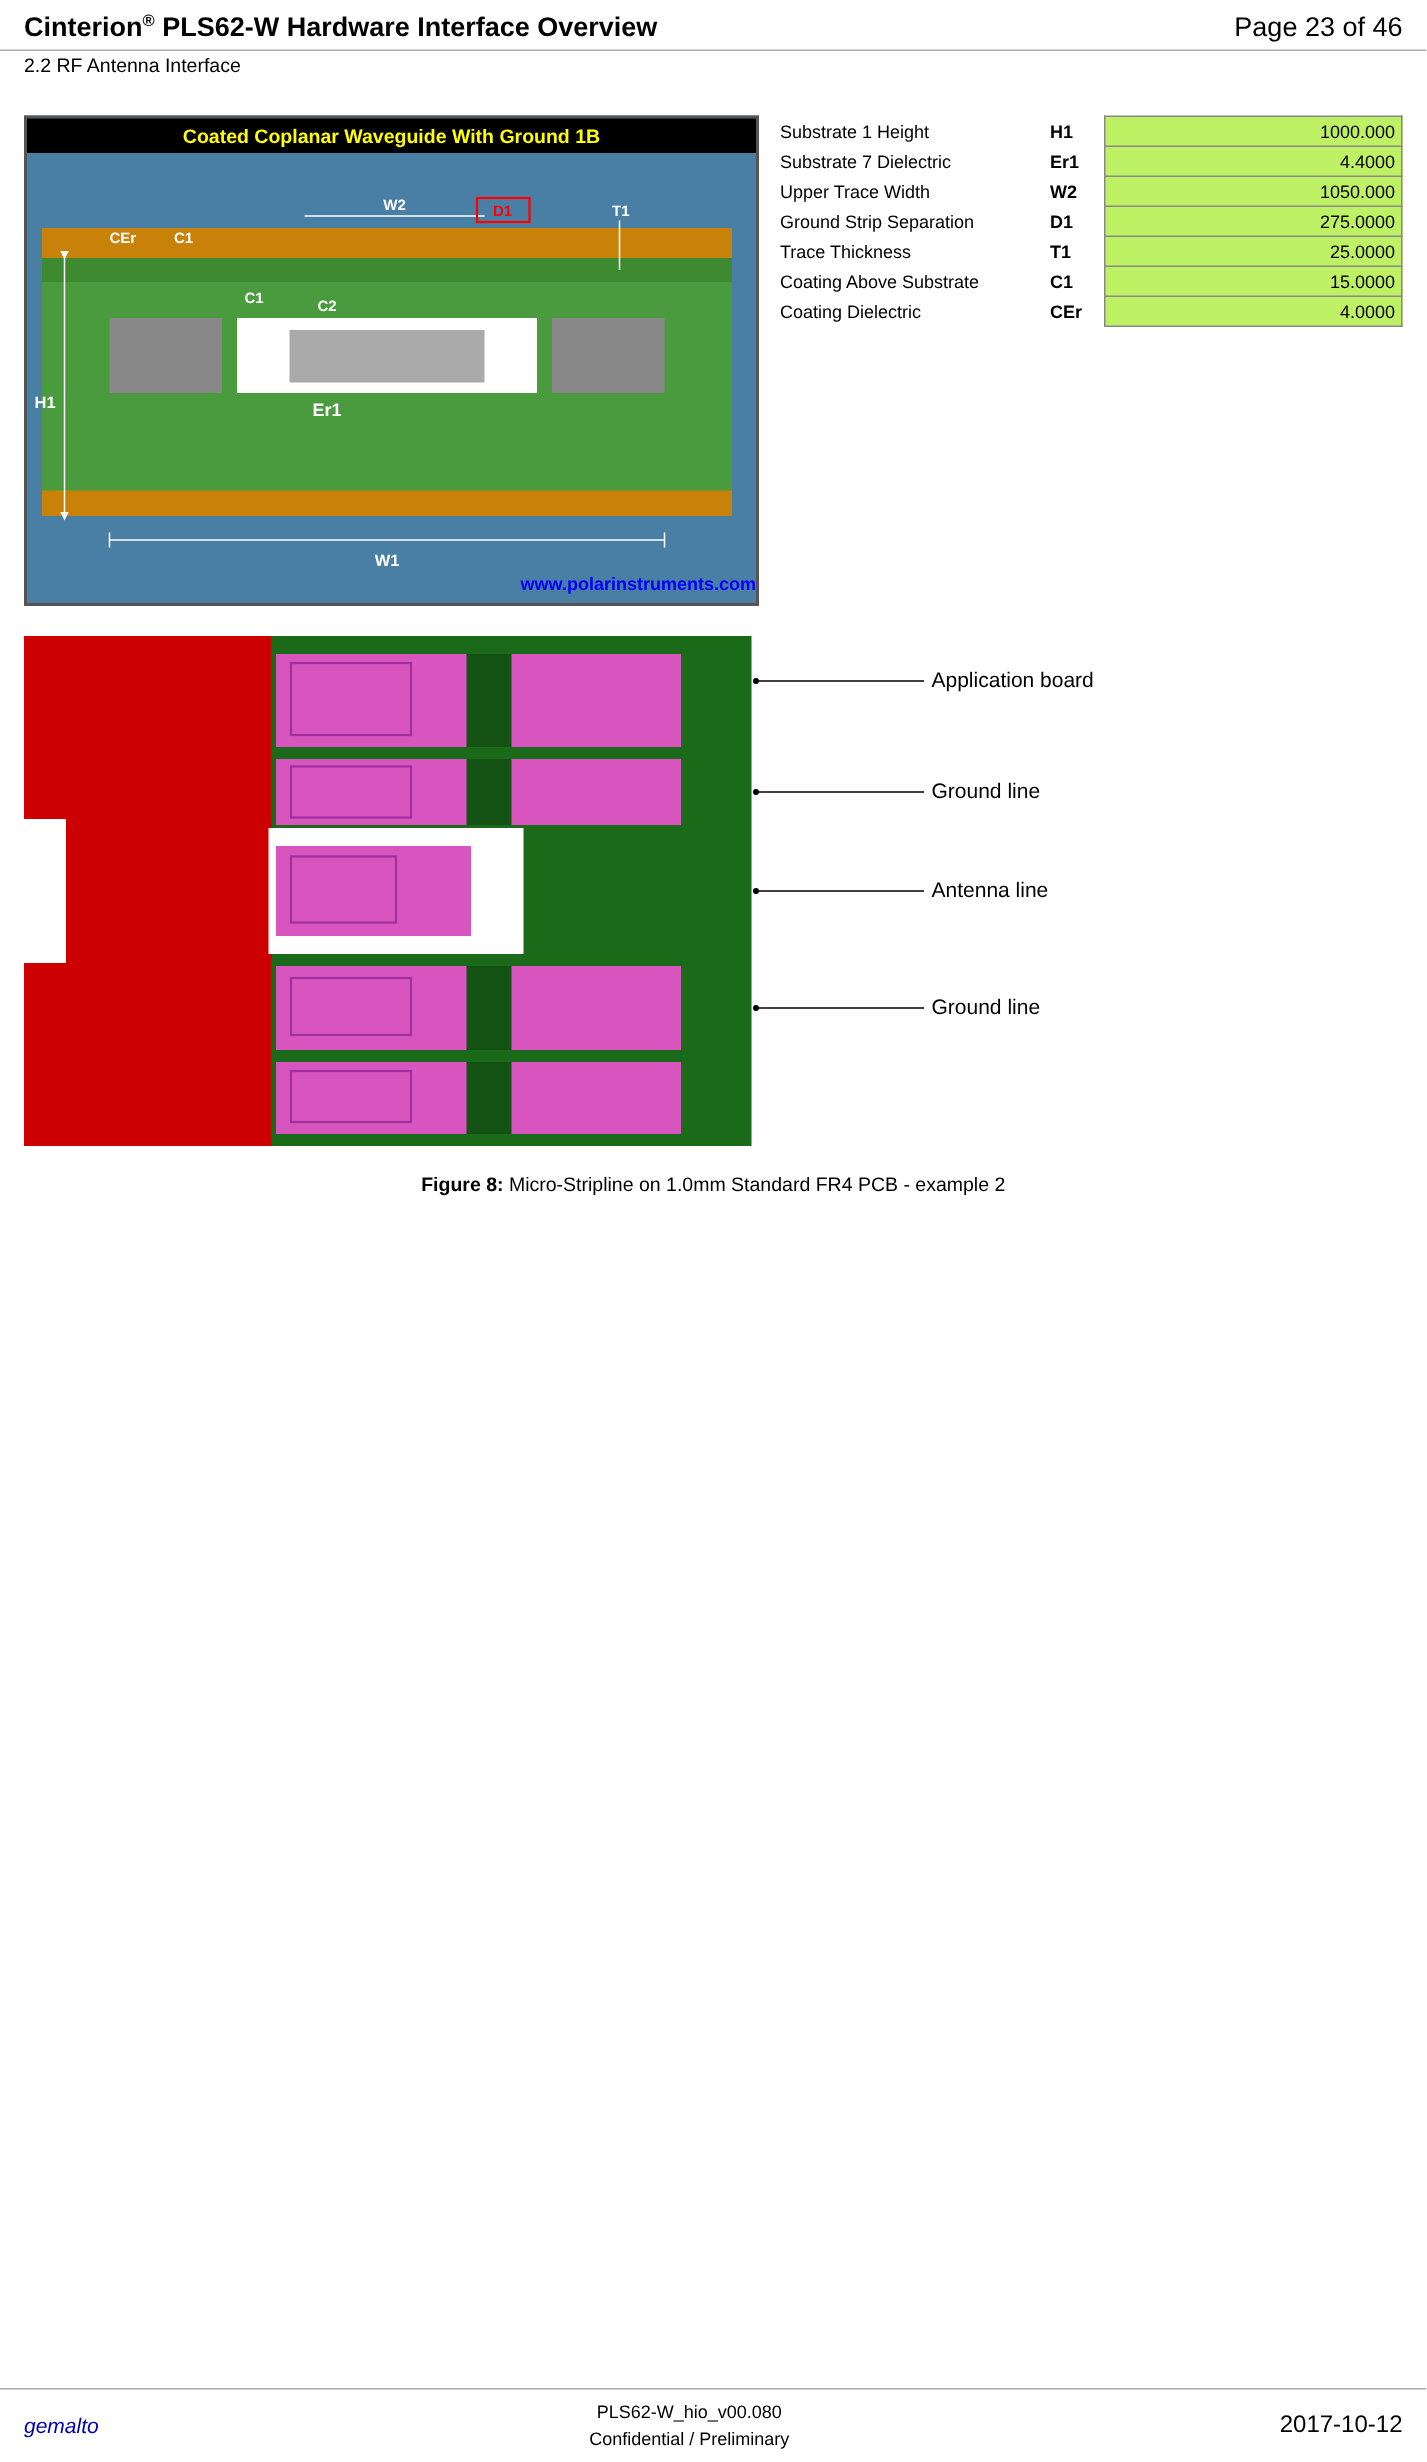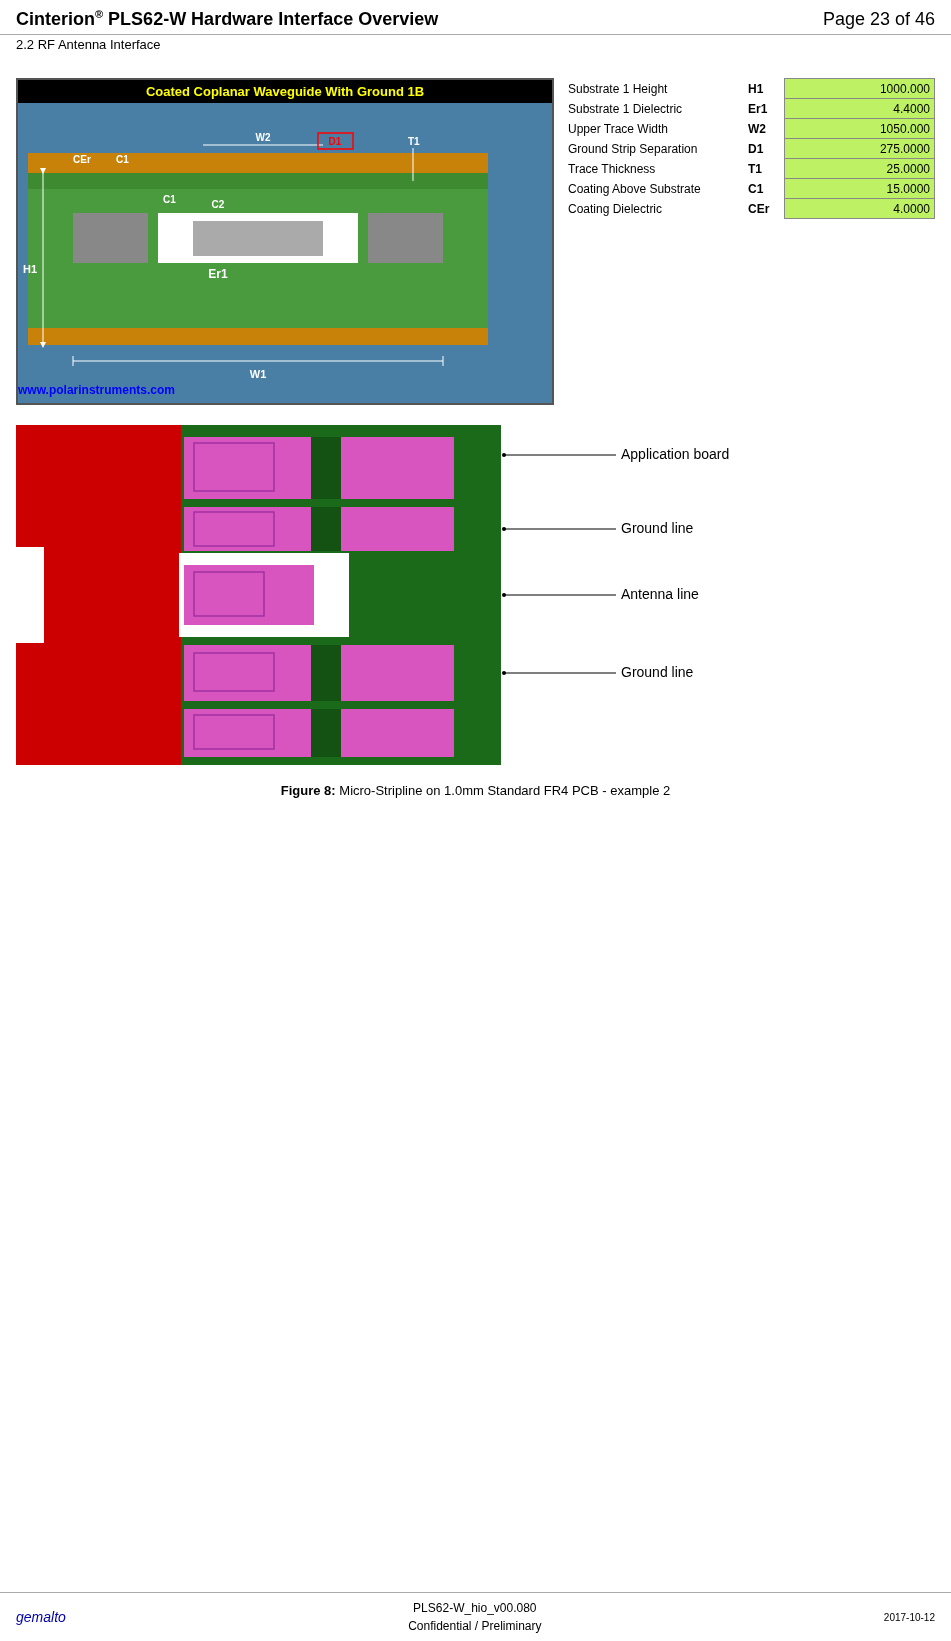--- a/index.html
+++ b/index.html
@@ -43,21 +43,21 @@
 
     
     .top-section {
       display: flex;
       gap: 0px;
       margin-bottom: 20px;
     }
 
     
     .diagram-box {
-      width: 538px;
+      width: 490px;
       border: 2px solid #555;
       background: #4a7fa5;
       position: relative;
       flex-shrink: 0;
     }
     .diagram-title {
       background: #000;
       color: #ff0;
       font-weight: bold;
       font-size: 13px;
@@ -66,21 +66,21 @@
     }
     .diagram-inner {
       position: relative;
       height: 300px;
       overflow: hidden;
     }
     .diagram-url {
       position: absolute;
       bottom: 6px;
       left: 0; right: 0;
-      text-align: left;
+      text-align: right;
       color: #00f;
       font-size: 12px;
       font-weight: bold;
     }
 
     
     .param-table {
       flex: 1;
       padding-left: 10px;
     }
@@ -133,21 +133,21 @@
     .footer-logo {
       font-size: 14px;
       font-style: italic;
       color: #00a;
     }
     .footer-center {
       text-align: center;
       line-height: 1.5;
     }
     .footer-right {
-      font-size: 10px;
+      font-size: 16px;
     }
   </style>
 </head>
 <body>
 
 <div class="header">
   <div>
     <span class="header-title">
       <span>Cinterion</span><sup>®</sup><span> PLS62-W Hardware Interface Overview</span>
     </span>
@@ -221,21 +221,21 @@
 
     <div class="param-table">
       <table>
         <tbody id="param-tbody">
         <tr>
       <td class="param-name">Substrate 1 Height</td>
       <td class="param-sym">H1</td>
       <td class="param-val">1000.000</td>
     </tr>
             <tr>
-      <td class="param-name">Substrate 1 Dielectric</td>
+      <td class="param-name">Substrate 7 Dielectric</td>
       <td class="param-sym">Er1</td>
       <td class="param-val">4.4000</td>
     </tr>
             <tr>
       <td class="param-name">Upper Trace Width</td>
       <td class="param-sym">W2</td>
       <td class="param-val">1050.000</td>
     </tr>
             <tr>
       <td class="param-name">Ground Strip Separation</td>

